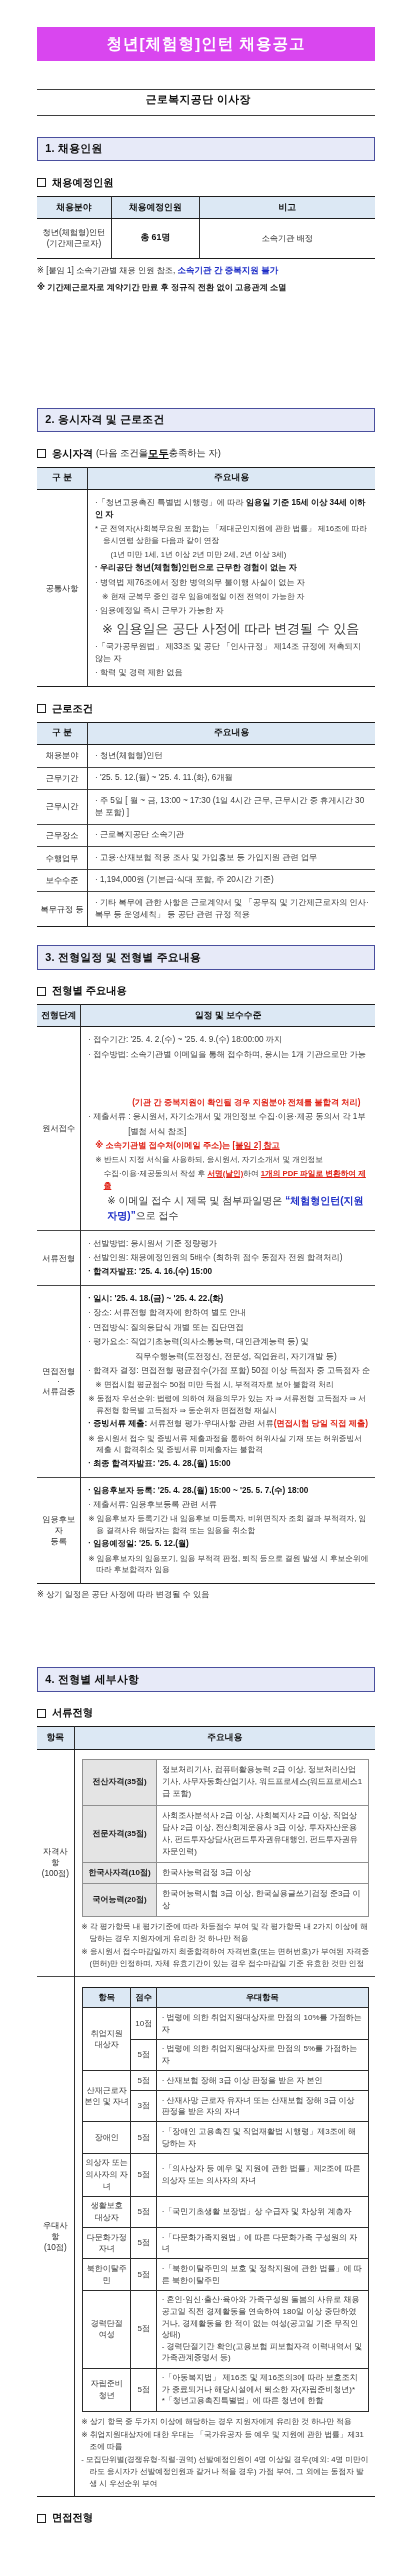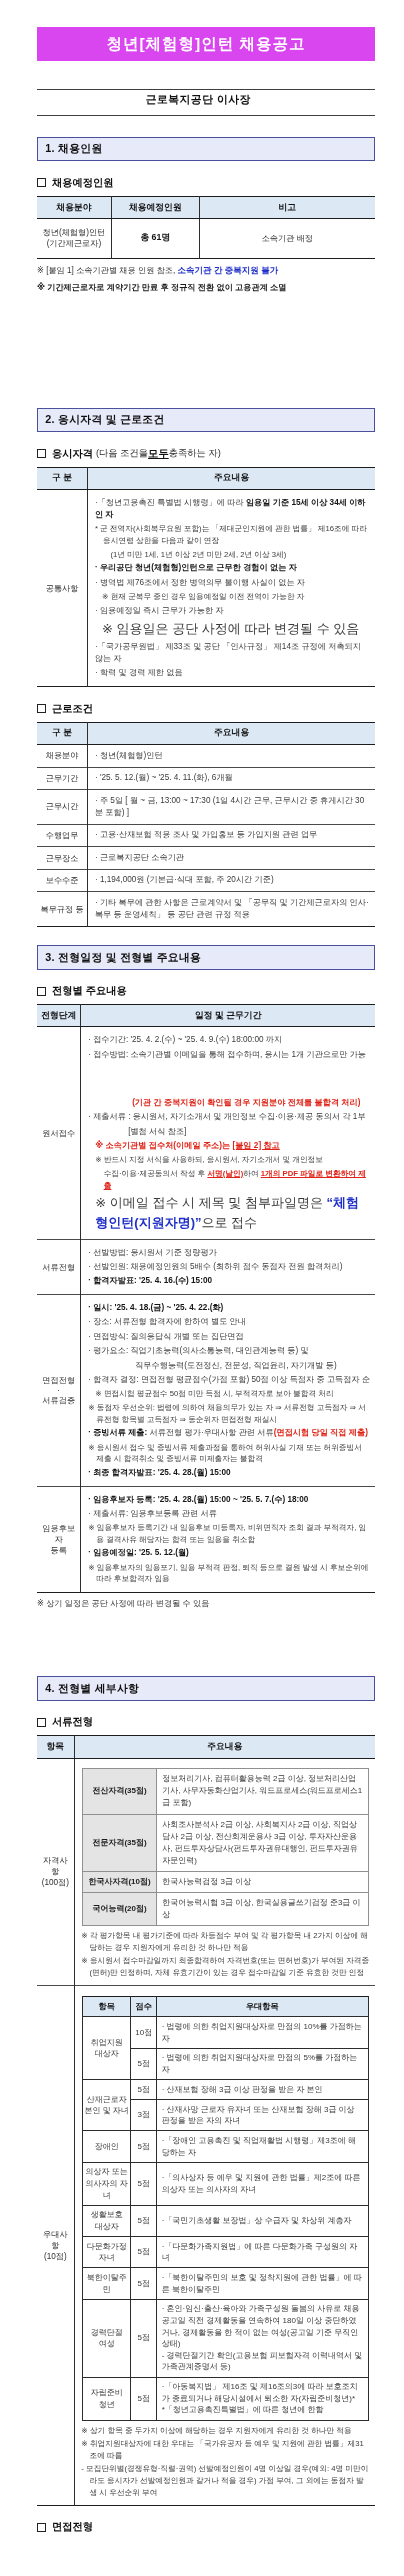--- a/index.html
+++ b/index.html
@@ -159,26 +159,26 @@
         </tr>
       <tr>
           <td class="lbl">근무기간</td>
           <td class="cnt vl">· '25. 5. 12.(월) ~ '25. 4. 11.(화), 6개월</td>
         </tr>
       <tr>
           <td class="lbl">근무시간</td>
           <td class="cnt vl">· 주 5일 [ 월 ~ 금, 13:00 ~ 17:30 (1일 4시간 근무, 근무시간 중 휴게시간 30분 포함) ]</td>
         </tr>
       <tr>
+          <td class="lbl">근무장소</td>
+          <td class="cnt vl">· 근로복지공단 소속기관</td>
+        </tr>
+      <tr>
           <td class="lbl">수행업무</td>
           <td class="cnt vl">· 고용·산재보험 적용 조사 및 가입홍보 등 가입지원 관련 업무</td>
-        </tr>
-      <tr>
-          <td class="lbl">근무장소</td>
-          <td class="cnt vl">· 근로복지공단 소속기관</td>
         </tr>
       <tr>
           <td class="lbl">보수수준</td>
           <td class="cnt vl">· 1,194,000원 (기본급·식대 포함, 주 20시간 기준)</td>
         </tr>
       <tr>
           <td class="lbl">복무규정 등</td>
           <td class="cnt vl">· 기타 복무에 관한 사항은 근로계약서 및 「공무직 및 기간제근로자의 인사·복무 등 운영세칙」 등 공단 관련 규정 적용</td>
         </tr>
     </tbody>
@@ -190,36 +190,36 @@
       <span>전형별 주요내용</span>
     </div>
   <table class="tbl">
     <colgroup>
         <col style="width:13%">
         <col style="width:87%">
       </colgroup>
     <thead>
         <tr>
       <th>전형단계</th>
-      <th class="vl">일정 및 근무기간</th>
+      <th class="vl">일정 및 보수수준</th>
     </tr>
       </thead>
     <tbody>
       <tr>
         <td class="lbl">원서접수</td>
         <td class="cnt vl">
           <div class="ln">· 접수기간: '25. 4. 2.(수) ~ '25. 4. 9.(수) 18:00:00 까지</div>
           <div class="ln">· 접수방법: 소속기관별 이메일을 통해 접수하며, 응시는 1개 기관으로만 가능</div>
           <div class="ln red" style="padding-left:44px;">(기관 간 중복지원이 확인될 경우 지원분야 전체를 불합격 처리)</div>
           <div class="ln">· 제출서류 : 응시원서, 자기소개서 및 개인정보 수집·이용·제공 동의서 각 1부</div>
           <div class="ln" style="padding-left:40px;">[별첨 서식 참조]</div>
           <div class="ln ind1"><span class="red">※ 소속기관별 접수처(이메일 주소)는 </span><span class="redu">[붙임 2] 참고</span></div>
           <div class="ln ind1" style="font-size:7.7px;">※ 반드시 지정 서식을 사용하되, 응시원서, 자기소개서 및 개인정보</div>
           <div class="ln ind2" style="font-size:7.7px;"><span>수집·이용·제공동의서 작성 후 </span><span class="redu">서명(날인)</span><span>하여 </span><span class="redu">1개의 PDF 파일로 변환하여 제출</span></div>
-          <div class="ln ind1" style="font-size:13px;"><span>※ 이메일 접수 시 제목 및 첨부파일명은 </span><span class="blue">“체험형인턴(지원자명)”</span><span>으로 접수</span></div>
+          <div class="ln ind1" style="font-size:10px;margin-left:12px;"><span>※ 이메일 접수 시 제목 및 첨부파일명은 </span><span class="blue">“체험형인턴(지원자명)”</span><span>으로 접수</span></div>
         </td>
       </tr>
       <tr>
         <td class="lbl">서류전형</td>
         <td class="cnt vl">
           <div class="ln">· 선발방법: 응시원서 기준 정량평가</div>
           <div class="ln">· 선발인원: 채용예정인원의 5배수 (최하위 점수 동점자 전원 합격처리)</div>
           <div class="ln b">· 합격자발표: '25. 4. 16.(수) 15:00</div>
         </td>
       </tr>

